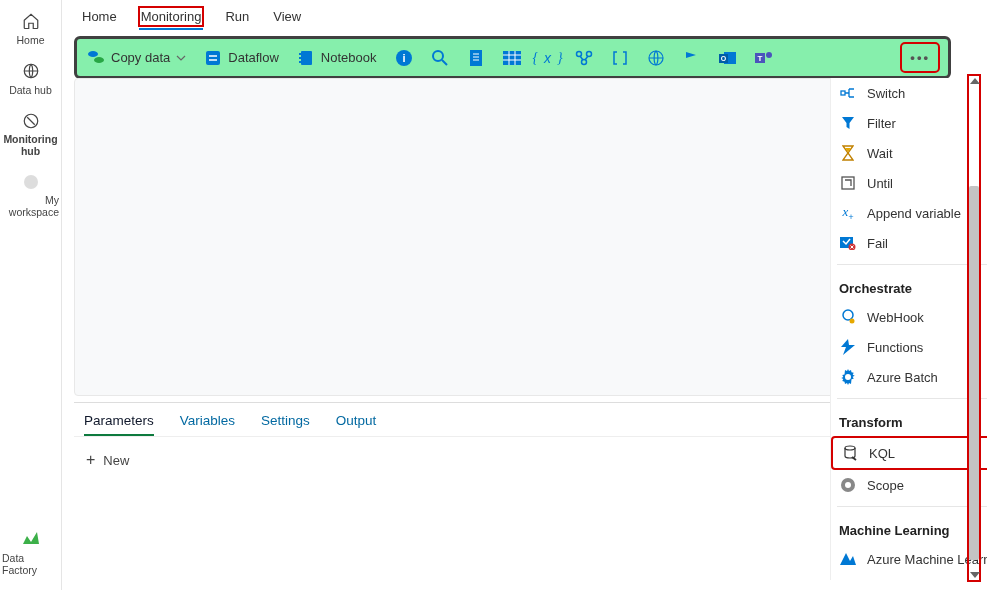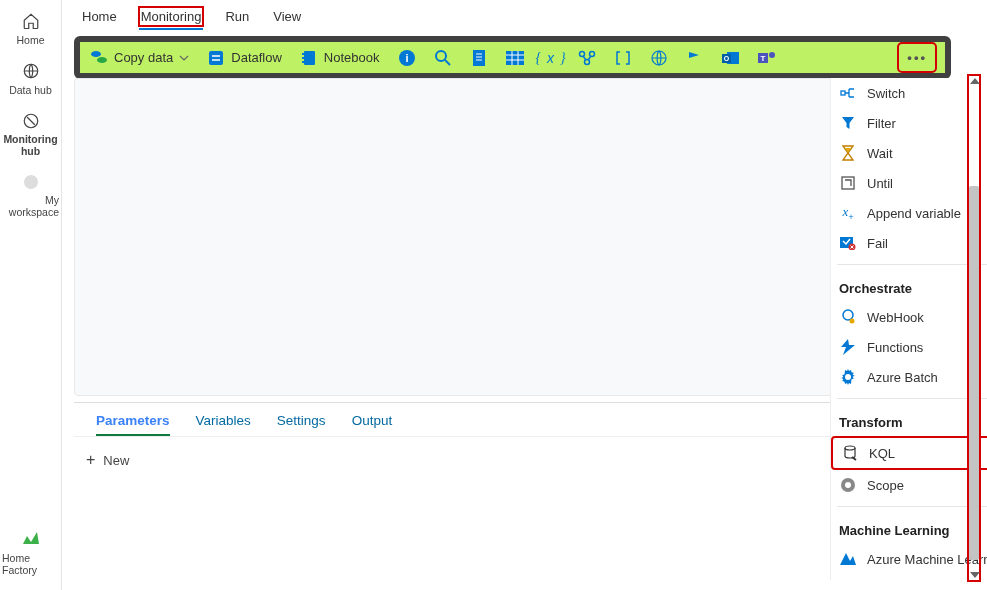--- a/index.html
+++ b/index.html
@@ -11,31 +11,31 @@
   .leftnav .navitem.active { color:#0d7a3e; position:relative; }
   .leftnav .navitem.active::before { content:""; position:absolute; left:0; top:4px; bottom:4px; width:2px; background:#0d7a3e; }
 
   .main { position:absolute; left:62px; top:0; right:24px; height:590px; }
   .tabs { height:32px; display:flex; align-items:center; gap:24px; padding-left:20px; }
   .tabs .tab { font-size:13px; color:#333; cursor:pointer; }
   .tabs .tab.active { position:relative; font-weight:400; }
   .tabs .tab.active::after { content:""; position:absolute; left:-2px; right:-2px; bottom:-6px; height:2px; background:#0078d4; }
   .highlight-red { outline:2px solid #d40000; outline-offset:1px; }
 
-  .toolbar { margin:4px 12px 0 12px; height:43px; border:6px solid #404040; border-radius:6px; display:flex; align-items:center; padding:0 10px; gap:18px; background:#bef264; }
+  .toolbar { margin:4px 12px 0 12px; height:43px; border:3px solid #404040; border-radius:6px; display:flex; align-items:center; padding:0 10px; gap:18px; background:#86efac; }
   .toolbar .tbtn { display:flex; align-items:center; gap:6px; cursor:pointer; font-size:13px; color:#333; }
   .toolbar .icon-slot { width:18px; height:18px; display:inline-flex; align-items:center; justify-content:center; }
   .more-box { outline:2px solid #d40000; padding:6px 8px; border-radius:3px; }
 
   .canvas { position:absolute; left:12px; right:0; top:78px; height:318px; background:#f8f9fa; border:1px solid #e8e8e8; border-radius:4px; }
 
   .bottom-panel { position:absolute; left:12px; right:0; top:402px; bottom:0; border-top:1px solid #ddd; }
   .bottom-tabs { display:flex; gap:26px; padding:10px 10px 8px 10px; border-bottom:1px solid #eee; }
   .bottom-tabs .btab { font-size:13.5px; color:#0369a1; cursor:pointer; }
-  .bottom-tabs .btab.active { font-weight:700; color:#3b82f6; position:relative;margin-left:12px; }
+  .bottom-tabs .btab.active { font-weight:400; color:#0f172a; position:relative; }
   .bottom-tabs .btab.active::after { content:""; position:absolute; left:0; right:0; bottom:-8px; height:2px; background:#0d7a3e; }
   .new-btn { padding:14px 12px; display:flex; align-items:center; gap:8px; cursor:pointer; color:#444; }
 
   .dropdown-panel { position:absolute; left:768px; top:78px; width:192px; bottom:10px; background:#fff; border-left:1px solid #eee; overflow:hidden; }
   .dropdown-panel .section-title { font-weight:600; font-size:13px; padding:10px 8px 6px 8px; color:#222; }
   .dropdown-panel .menu-item { display:flex; align-items:center; gap:10px; padding:6px 8px; cursor:pointer; font-size:13px; color:#333; }
   .dropdown-panel .menu-item .mi-ic { width:18px; height:18px; display:flex; align-items:center; justify-content:center; }
   .dropdown-panel .hr { height:1px; background:#e6e6e6; margin:6px 6px; }
   .kql-highlight { outline:2px solid #d40000; outline-offset:0; margin:2px; border-radius:2px; }
 
@@ -85,21 +85,21 @@
       </span>
     <span style="text-align:right;line-height:1.1;">My workspace</span>
   </div>
   <div style="position:absolute;bottom:6px;left:0;right:0;">
     <div class="navitem">
       <span class="ic">
           <svg width="20" height="18" viewBox="0 0 20 18">
             <path d="M2 14 L6 6 L10 12 L16 2 L18 14 Z" fill="#3cb049"></path>
           </svg>
         </span>
-      <span>Home Factory</span>
+      <span>Data Factory</span>
     </div>
   </div>
 </div>
 
 <div class="main">
   <div class="tabs">
     <span class="tab">Home</span>
     <span class="tab active highlight-red">Monitoring</span>
     <span class="tab">Run</span>
     <span class="tab">View</span>

